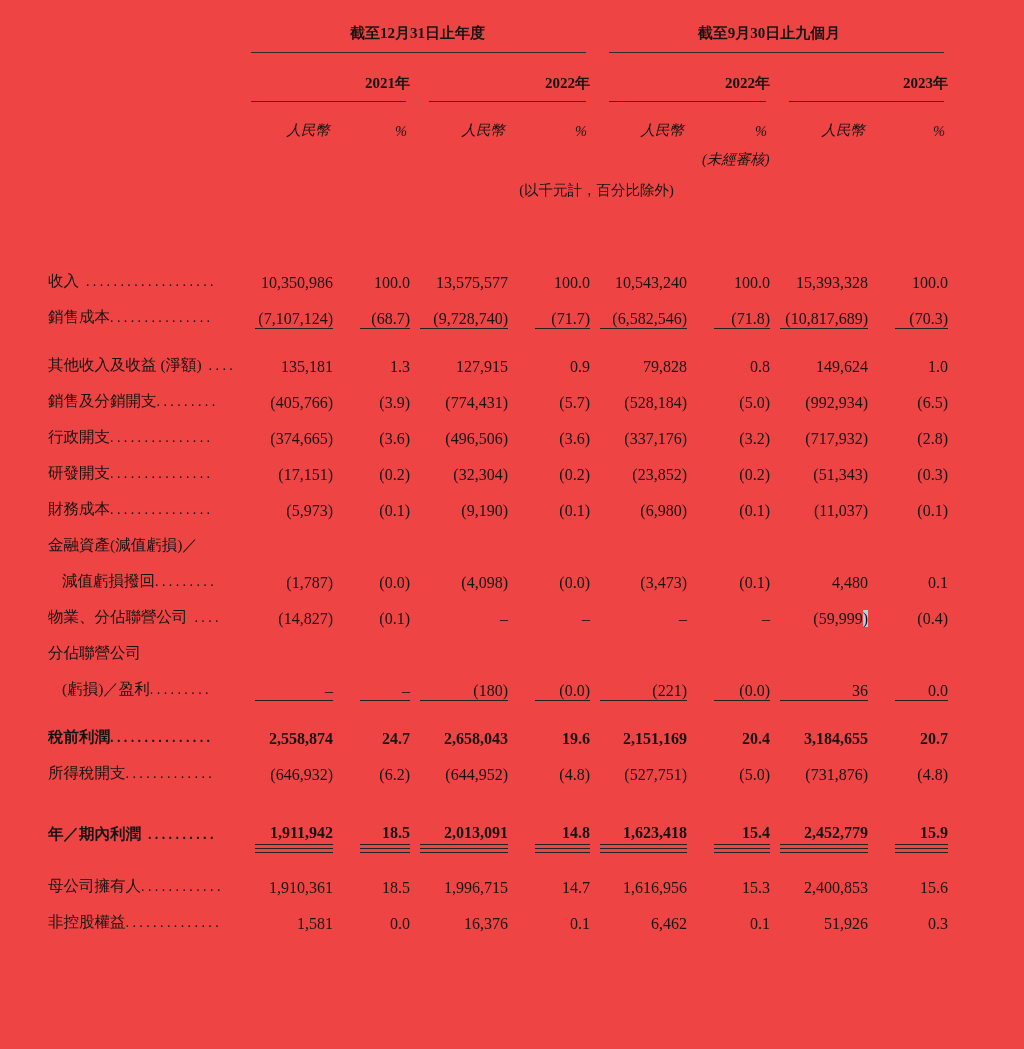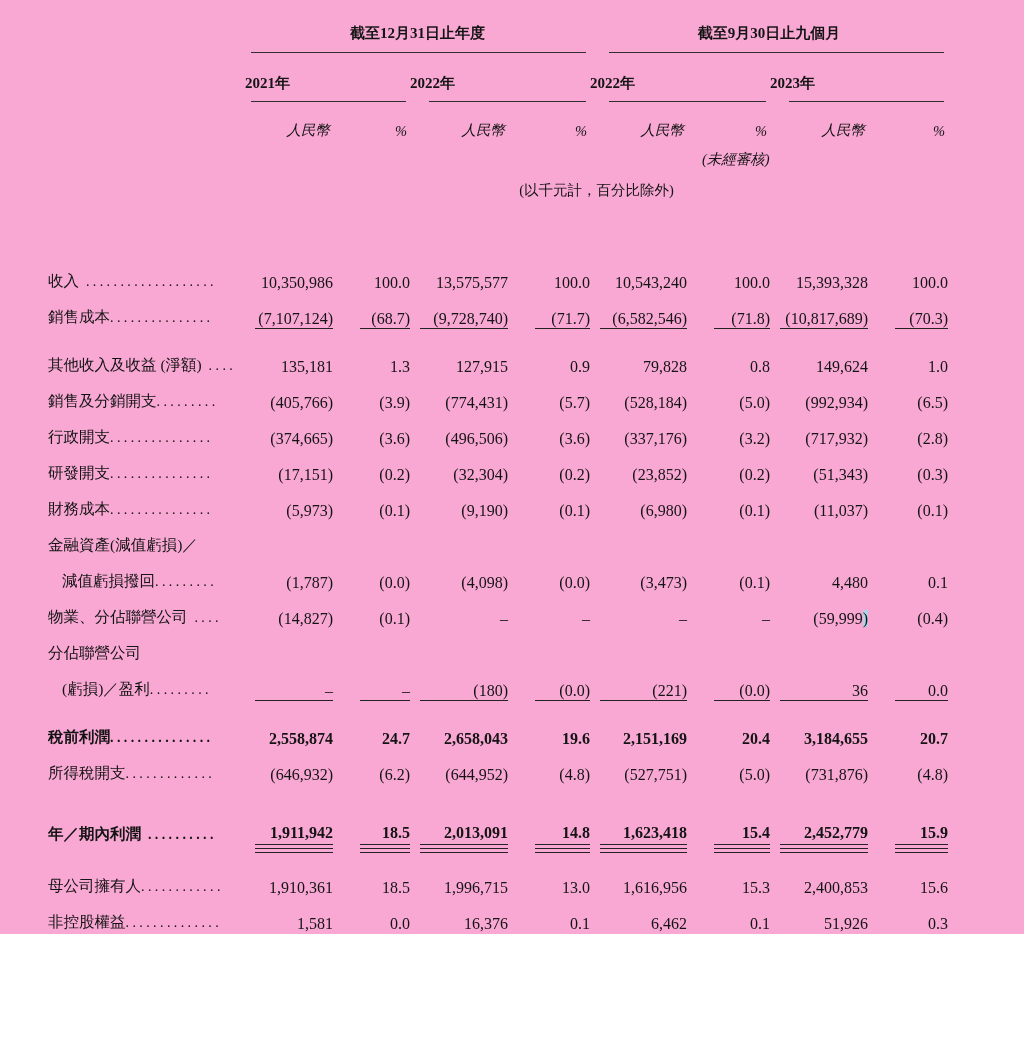--- a/index.html
+++ b/index.html
@@ -1,29 +1,29 @@
 <!DOCTYPE html>
 <html><head>
 <meta charset="utf-8">
 <style>
   html,body{margin:0;padding:0;}
   body{
     width:1024px;height:1049px;background:#ffffff;color:#141414;
     font-family:"Liberation Serif","DejaVu Serif",serif;
     -webkit-font-smoothing:antialiased;
   }
-  .page{position:relative;width:1024px;height:934px;overflow:hidden;background:#f9a8d4;}
+  .page{position:relative;width:1024px;height:1049px;overflow:hidden;background:#ef4444;}
   table{border-collapse:collapse;table-layout:fixed;margin:24px 0 0 48px;width:900px;}
   th,td{padding:0;font-weight:normal;vertical-align:bottom;}
   
   .grp-title{font-size:15px;font-weight:bold;text-align:center;padding-bottom:9px;white-space:nowrap;}
   .rule-cell{vertical-align:top;height:10px;}
   .rule{border-top:1.6px solid #2f2f2f;height:0;margin:0 4px 0 6px;}
   .rule.gap-l{margin-left:19px;}
-  .yr{font-size:15px;font-weight:bold;text-align:left;padding:12px 0 8px 0;white-space:nowrap;}
+  .yr{font-size:15px;font-weight:bold;text-align:right;padding:12px 0 8px 0;white-space:nowrap;}
   .subhead td{font-style:italic;font-size:14.5px;text-align:right;padding:10px 3px 2px 0;white-space:nowrap;}
   .unaud-row td{vertical-align:top;}
   .unaud{font-style:italic;font-size:14.5px;padding:8px 0 0 112px;white-space:nowrap;}
   .units-row td{text-align:center;font-size:14.5px;padding:12px 0 56px 0;white-space:nowrap;}
   
   tbody td{font-size:16px;height:36px;white-space:nowrap;}
   td.lblcell{overflow:hidden;}
   .lbl{font-size:15.5px;}
   .lbl.ind{padding-left:14px;}
   .dots{letter-spacing:3.4px;font-size:14px;}
@@ -363,21 +363,21 @@
           </td>
           <td class="pctcol">
             <div class="dbl"></div>
           </td>
         </tr>
         <tr>
           <td class="lblcell"><span class="lbl">母公司擁有人</span><span class="dots">............</span></td>
           <td class="num">1,910,361</td>
           <td class="num pctcol">18.5</td>
           <td class="num">1,996,715</td>
-          <td class="num pctcol">13.0</td>
+          <td class="num pctcol">14.7</td>
           <td class="num">1,616,956</td>
           <td class="num pctcol">15.3</td>
           <td class="num">2,400,853</td>
           <td class="num pctcol">15.6</td>
         </tr>
         <tr>
           <td class="lblcell"><span class="lbl">非控股權益</span><span class="dots">..............</span></td>
           <td class="num">1,581</td>
           <td class="num pctcol">0.0</td>
           <td class="num">16,376</td>

